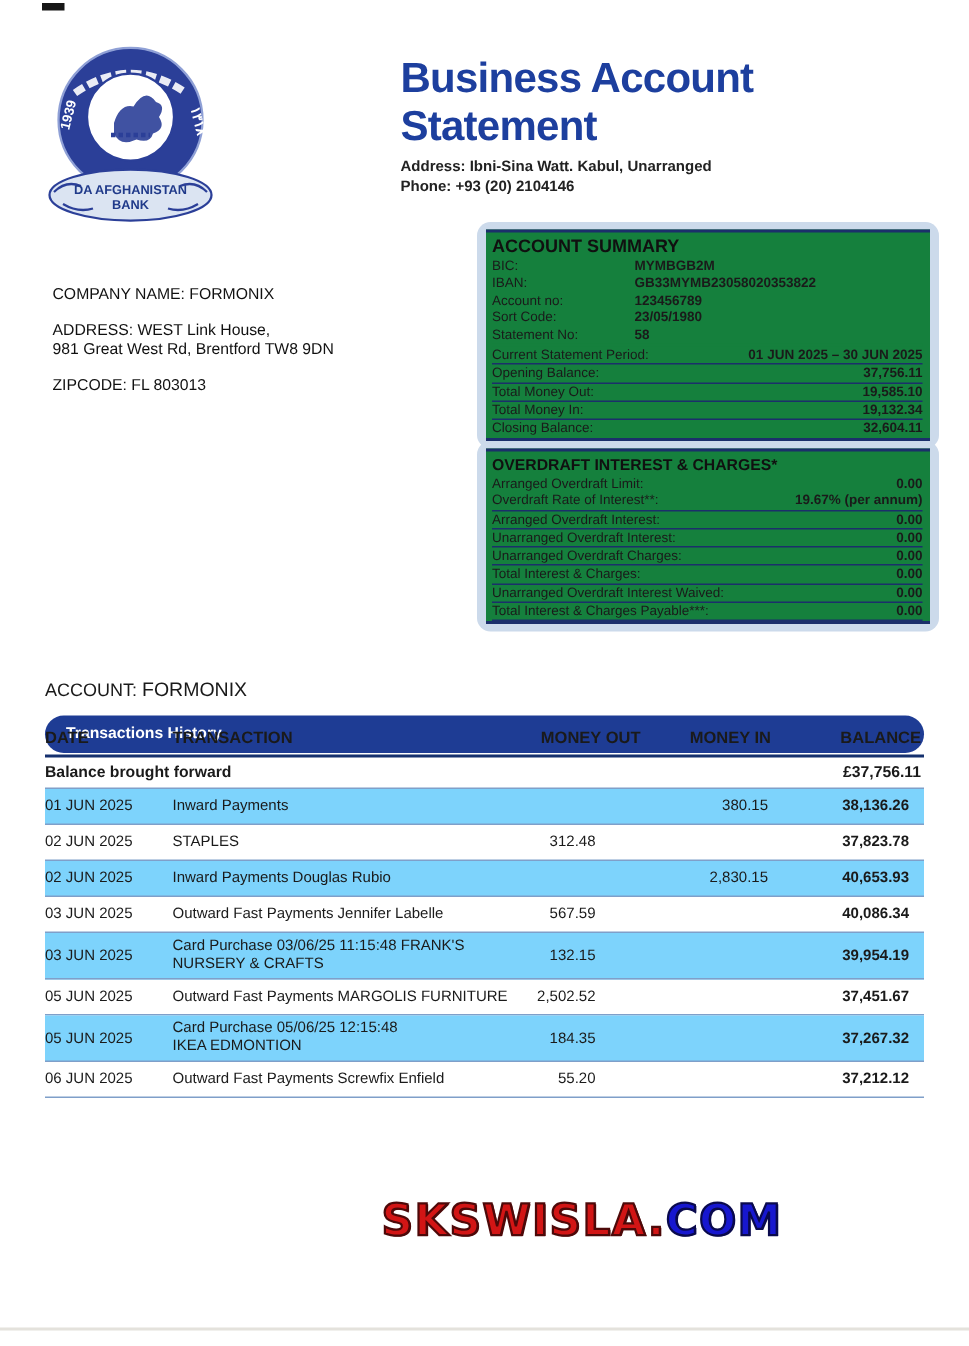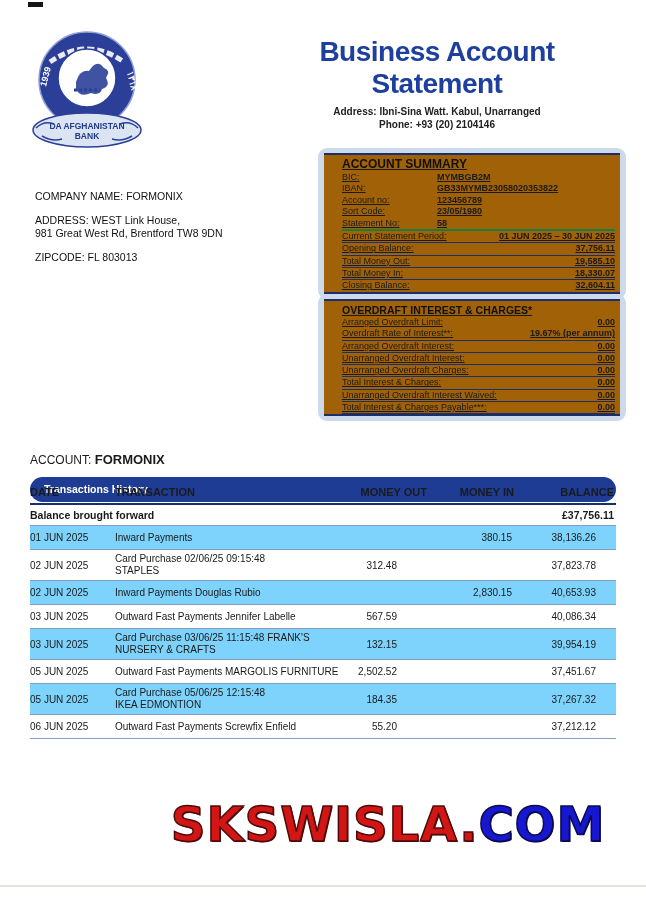--- a/index.html
+++ b/index.html
@@ -7,68 +7,68 @@
   .page {
     position:relative; width:646px; height:897px; margin:0 auto;
     background:#ffffff; overflow:hidden;
     font-family:"Liberation Sans", sans-serif; color:#1a1a1a;
   }
   .corner-dash { position:absolute; left:28px; top:2px; width:15px; height:5px; background:#161616; }
   .page-bottom-line { position:absolute; left:0; top:885px; width:646px; height:2px; background:#e4e2dc; }
 
   
   .logo { position:absolute; left:26px; top:24px; width:122px; height:130px; }
-  .title-block { position:absolute; right:39px; top:36px; width:340px; text-align:center; }
+  .title-block { position:absolute; right:39px; top:36px; width:340px; text-align:left; }
   .doc-title { font-size:28px; line-height:32px; font-weight:bold; color:#1d3f9e; letter-spacing:-0.5px; }
   .contact { margin-top:5px; font-size:10px; line-height:13px; font-weight:bold; color:#222; }
 
   
   .company { position:absolute; left:35px; top:190px; font-size:10.5px; line-height:13px; color:#111; }
   .company .blk { margin-bottom:11px; }
 
   
   .panel { position:absolute; left:318px; width:308px; background:#ccdaeb; border-radius:9px; padding:5px 6px; }
-  .panel-inner { background:#a16207; border-top:2px solid #1b2f6b; border-bottom:2px solid #1b2f6b; padding:1px 5px 0 18px;text-decoration:underline; }
+  .panel-inner { background:#15803d; border-top:2px solid #1b2f6b; border-bottom:2px solid #1b2f6b; padding:1px 5px 0 4px; }
   .panel-title { font-size:12px; font-weight:bold; color:#101010; line-height:15px; padding-top:1px; }
   .panel-title.sm { font-size:10.5px; line-height:14px; }
   .kv { display:flex; font-size:9px; line-height:11.4px; }
   .kv .lbl { width:95px; flex:none; }
   .kv .val { font-weight:bold; }
   .sum-row { display:flex; justify-content:space-between; font-size:9px; line-height:11.3px; border-top:1.5px solid #1b2f6b; }
   .sum-row.first { border-top:2px solid #15803d; }
   .sum-row .val { font-weight:bold; }
   .od-row { display:flex; justify-content:space-between; font-size:9px; line-height:11.3px; border-bottom:1.4px solid #1b2f6b; }
   .od-row.no-line { border-bottom:none; }
   .od-row .val { font-weight:bold; }
   #panel-summary { top:148px; }
   #panel-overdraft { top:294px; }
 
   
   .account-line { position:absolute; left:30px; top:452px; font-size:12px; }
-  .account-line .acct-name { font-weight:bold; font-size:13px;margin-top:12px; }
+  .account-line .acct-name { font-weight:normal; font-size:13px;margin-top:12px; }
   .th-bar { position:absolute; left:30px; top:477px; width:586px; height:25px; background:#1e3c94;
             border-radius:13px; color:#fff; font-size:10.5px; font-weight:bold; line-height:25px; padding-left:14px; }
   .tx-table { position:absolute; left:30px; top:481px; width:586px; }
   .tx-row { display:grid; grid-template-columns:85px 232px 80px 87px 1fr; align-items:center; }
   .tx-head { font-size:11px; font-weight:bold; min-height:24px; border-bottom:2.5px solid #15306e; }
   .c-out, .c-in, .c-bal { text-align:right; }
   .tx-head .c-bal { padding-right:2px; }
   .tx-bf { min-height:21px; font-size:10.5px; font-weight:bold; border-bottom:1px solid #7f9fc9; }
   .tx-bf .c-lbl { grid-column:1 / 3; }
   .tx-bf .c-bal { padding-right:2px; }
   .tx-data { min-height:24px; font-size:10px; border-bottom:1px solid #7f9fc9; padding:3px 0; }
   .tx-data.shaded { background:#7dd3fc; }
   .tx-data .c-desc span { display:block; line-height:12px; }
   .tx-data .c-out { padding-right:30px; }
   .tx-data .c-in { padding-right:2px; }
-  .tx-data .c-bal { padding-right:20px; }
+  .tx-data .c-bal { padding-right:10px;font-weight:bold; }
 
   
   .watermark { position:absolute; left:0; top:796px; width:646px; text-align:center; padding-left:130px;
-               font-family:"DejaVu Sans", sans-serif; font-size:48px; font-weight:bold; letter-spacing:1px; white-space:nowrap; }
+               font-family:"DejaVu Sans", sans-serif; font-size:29px; font-weight:bold; letter-spacing:1px; white-space:nowrap; }
   .wm-red  { color:#d21515; -webkit-text-stroke:1.5px #4d0909; text-shadow:1px 1px 0 #4d0909; }
   .wm-blue { color:#1717cf; -webkit-text-stroke:1.5px #0a0a4d; text-shadow:1px 1px 0 #0a0a4d; }
 </style>
 </head>
 <body>
 
 <div class="page">
 
   <div class="corner-dash"></div>
 
@@ -138,21 +138,21 @@
       <div class="sum-row">
           <span>Opening Balance:</span>
           <span class="val">37,756.11</span>
         </div>
       <div class="sum-row">
           <span>Total Money Out:</span>
           <span class="val">19,585.10</span>
         </div>
       <div class="sum-row">
           <span>Total Money In:</span>
-          <span class="val">18,330.07</span>
+          <span class="val">19,132.34</span>
         </div>
       <div class="sum-row">
           <span>Closing Balance:</span>
           <span class="val">32,604.11</span>
         </div>
     </div>
   </div>
 
   <div class="panel" id="panel-overdraft">
     <div class="panel-inner">
@@ -221,21 +221,20 @@
           <span>Inward Payments</span>
           <span></span>
         </div>
       <div class="c-out"></div>
       <div class="c-in">380.15</div>
       <div class="c-bal">38,136.26</div>
     </div>
     <div class="tx-row tx-data">
       <div class="c-date">02 JUN 2025</div>
       <div class="c-desc">
-          <span>Card Purchase 02/06/25 09:15:48</span>
           <span>STAPLES</span>
         </div>
       <div class="c-out">312.48</div>
       <div class="c-in"></div>
       <div class="c-bal">37,823.78</div>
     </div>
     <div class="tx-row tx-data shaded">
       <div class="c-date">02 JUN 2025</div>
       <div class="c-desc">
           <span>Inward Payments Douglas Rubio</span>

